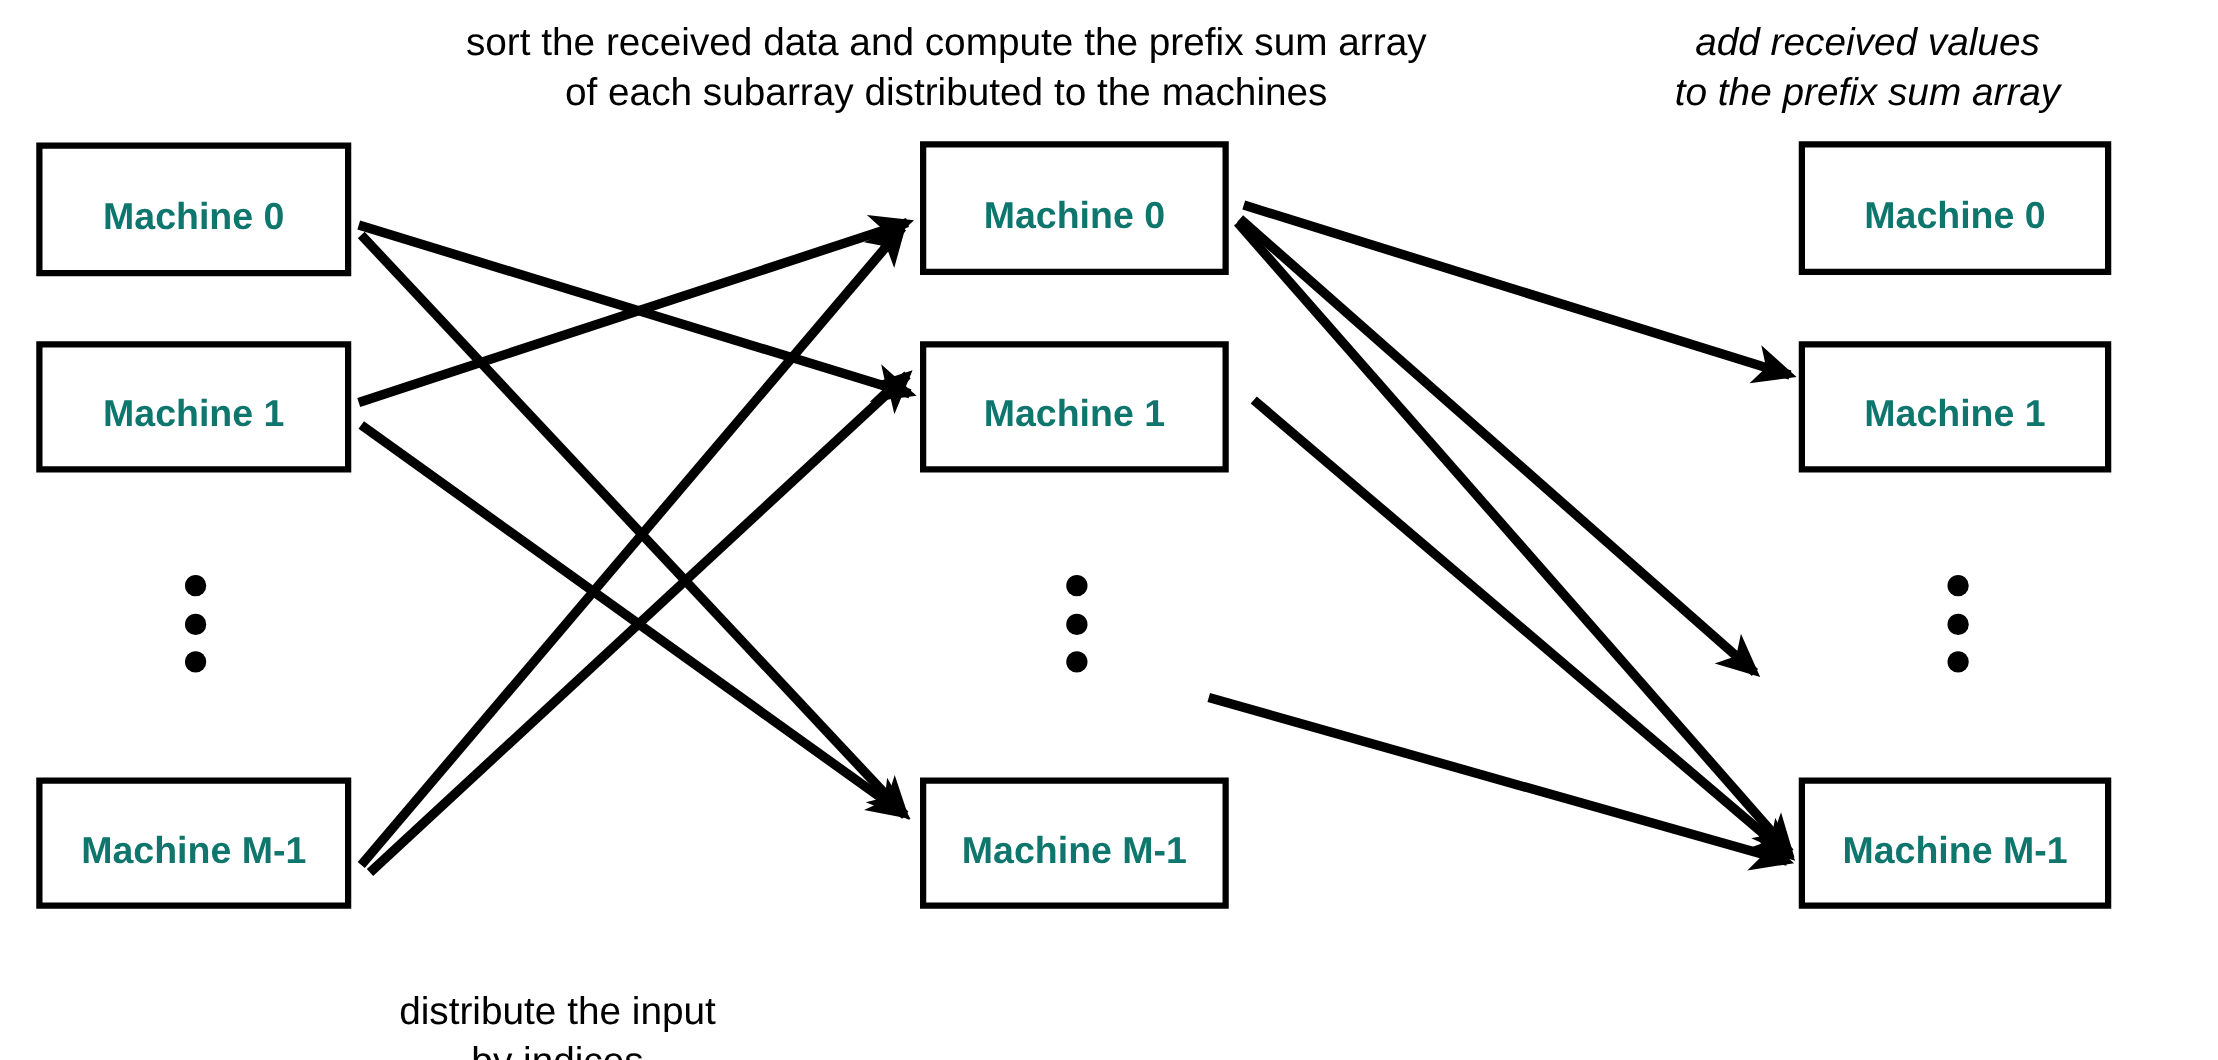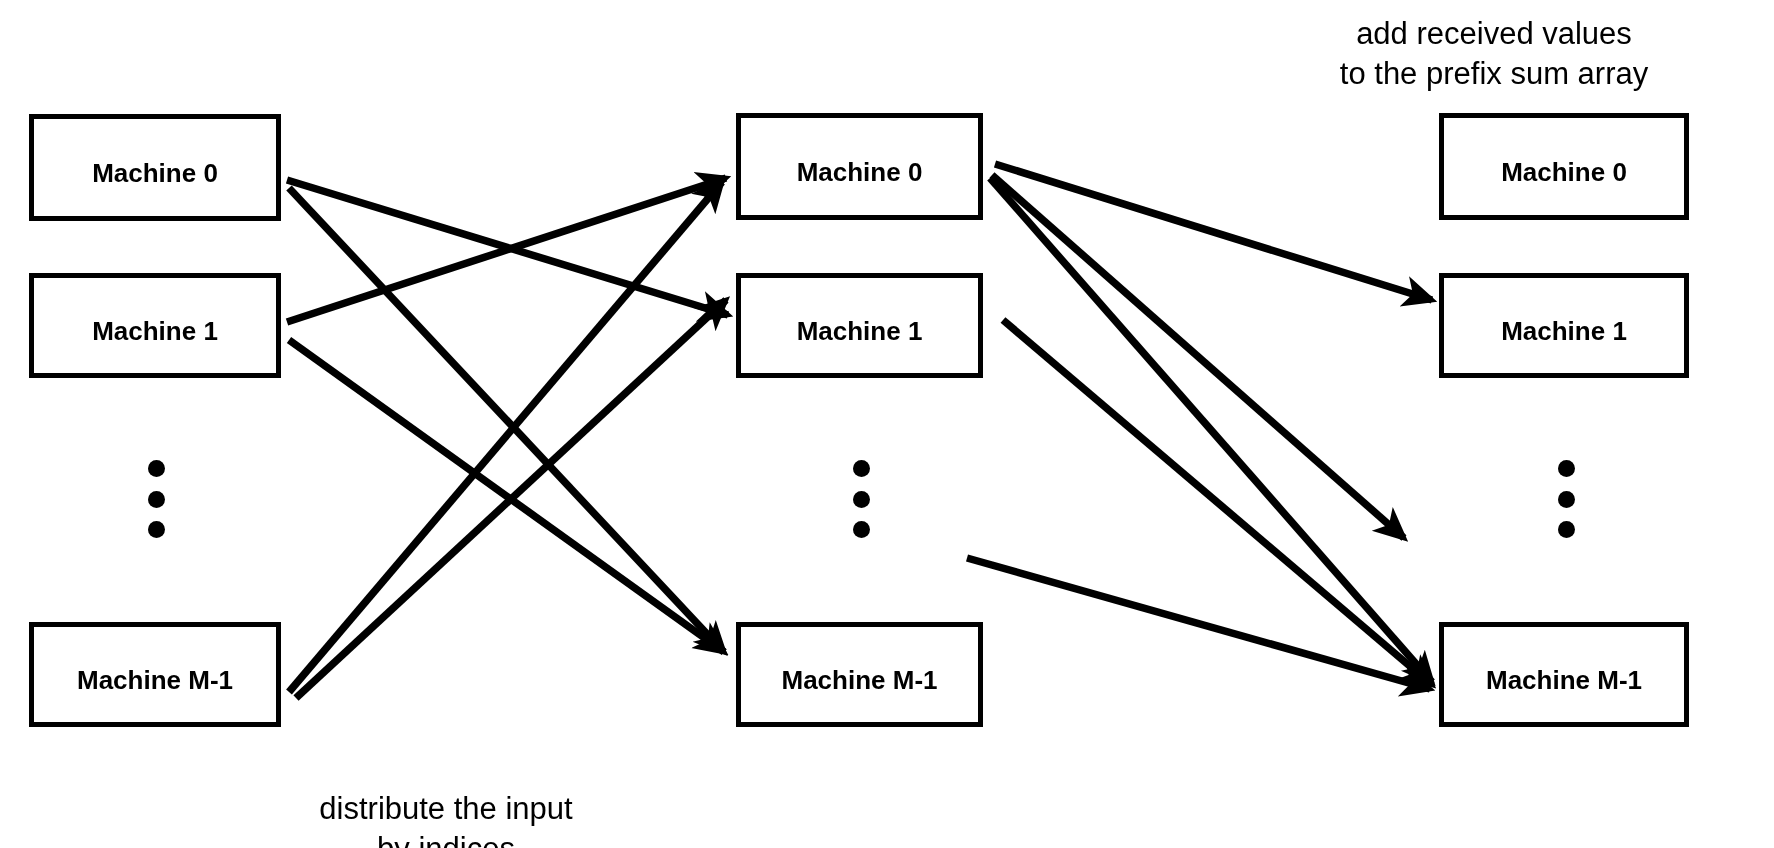--- a/index.html
+++ b/index.html
@@ -32,23 +32,23 @@
     position: absolute;
     box-sizing: border-box;
     border: 5px solid #000000;
     background: #ffffff;
     display: flex;
     align-items: center;
     justify-content: center;
     z-index: 3;
   }
   .mbox-label {
-    font-size: 26px;
+    font-size: 30px;
     font-weight: bold;
-    color: #000000;
+    color: #0f766e;
     white-space: nowrap;
     margin-top: 12px;
   }
   .dots {
     position: absolute;
     display: flex;
     flex-direction: column;
     align-items: center;
     justify-content: space-between;
     z-index: 3;
@@ -132,18 +132,20 @@
   </div>
   <div class="dots" style="left:1557px; top:460px; width:18px; height:78px;">
     <span class="dot"></span>
     <span class="dot"></span>
     <span class="dot"></span>
   </div>
   <div class="mbox" style="left:1439px; top:622px; width:250px; height:105px;">
     <span class="mbox-label">Machine M-1</span>
   </div>
 
-  <div class="caption" style="left:1214px; top:14px; width:560px;">add received values
+  <div class="caption" style="left:336px; top:14px; width:842px;">sort the received data and compute the prefix sum array
+of each subarray distributed to the machines</div>
+  <div class="caption" style="left:1214px; top:14px; width:560px;font-style:italic;">add received values
 to the prefix sum array</div>
   <div class="caption" style="left:226px; top:789px; width:440px;">distribute the input
 by indices</div>
 
 </div>
 
 </body></html>

